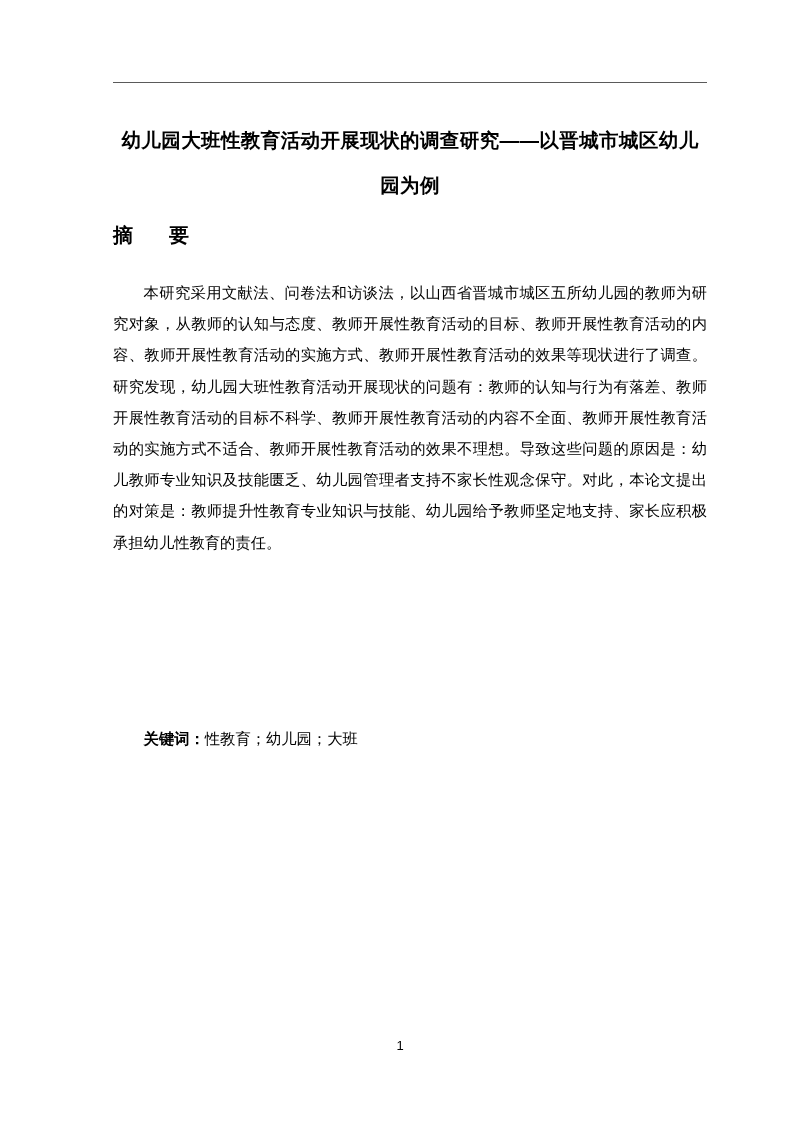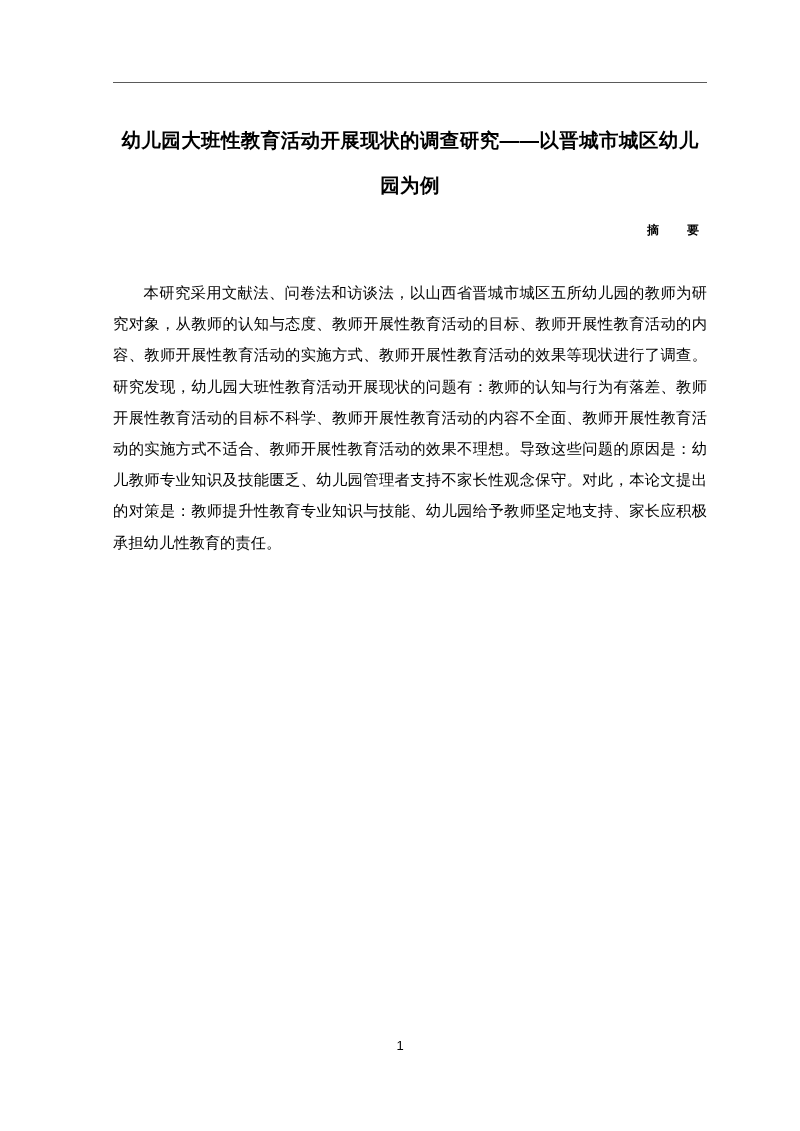--- a/index.html
+++ b/index.html
@@ -41,22 +41,22 @@
     font-size: 19.5px;
     font-weight: bold;
     line-height: 45px;
     letter-spacing: 0.4px;
   }
   .section-heading {
     position: absolute;
     left: 113px;
     top: 222px;
     width: 594px;
-    text-align: right;
-    font-size: 12px;
+    text-align: left;
+    font-size: 20px;
     font-weight: bold;
     letter-spacing: 8px;
   }
   .abstract-body {
     position: absolute;
     left: 113px;
     top: 277px;
     width: 594px;
     font-size: 15.3px;
     line-height: 31.2px;
@@ -96,16 +96,19 @@
   <div class="top-rule"></div>
 
   <div class="doc-title">幼儿园大班性教育活动开展现状的调查研究——以晋城市城区幼儿园为例</div>
 
   <div class="section-heading">摘　要</div>
 
   <div class="abstract-body">
     <p>本研究采用文献法、问卷法和访谈法，以山西省晋城市城区五所幼儿园的教师为研究对象，从教师的认知与态度、教师开展性教育活动的目标、教师开展性教育活动的内容、教师开展性教育活动的实施方式、教师开展性教育活动的效果等现状进行了调查。研究发现，幼儿园大班性教育活动开展现状的问题有：教师的认知与行为有落差、教师开展性教育活动的目标不科学、教师开展性教育活动的内容不全面、教师开展性教育活动的实施方式不适合、教师开展性教育活动的效果不理想。导致这些问题的原因是：幼儿教师专业知识及技能匮乏、幼儿园管理者支持不家长性观念保守。对此，本论文提出的对策是：教师提升性教育专业知识与技能、幼儿园给予教师坚定地支持、家长应积极承担幼儿性教育的责任。</p>
   </div>
 
+  <div class="keywords">
+    <span class="kw-label">关键词：</span><span>性教育；幼儿园；大班</span>
+  </div>
 
   <div class="page-number">1</div>
 
 </div>
 
 </body></html>

